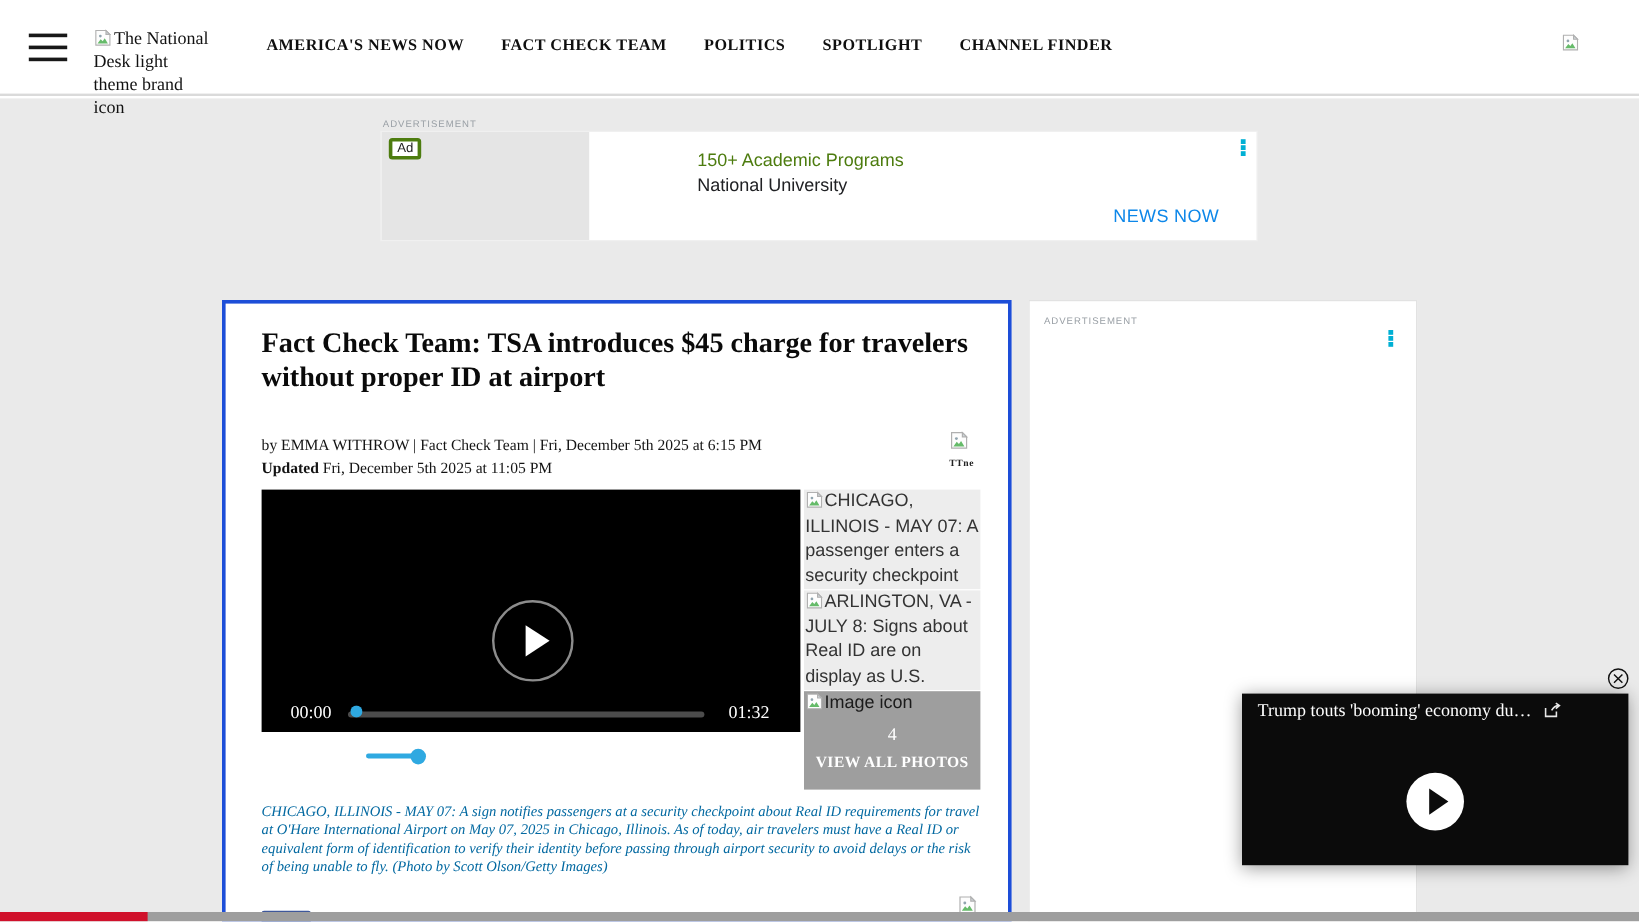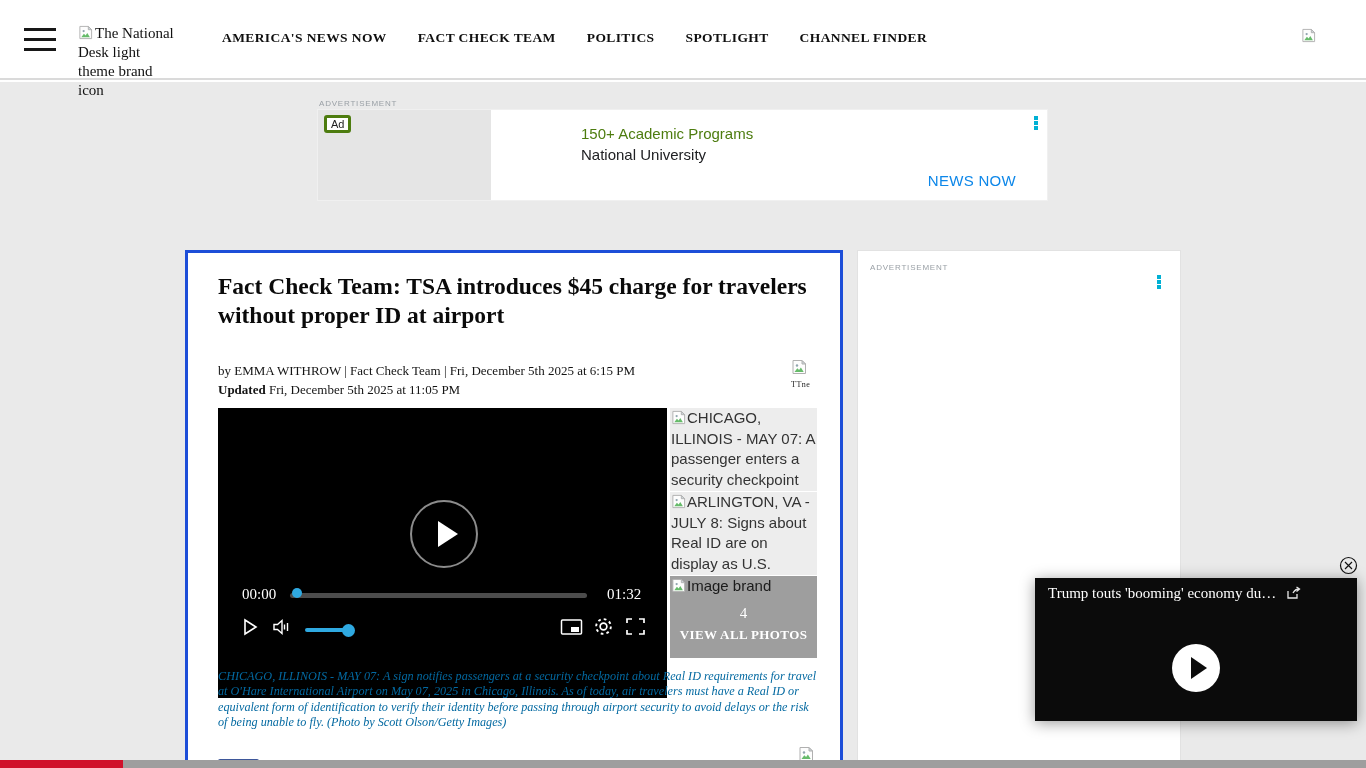--- a/index.html
+++ b/index.html
@@ -45,24 +45,24 @@
   .ad-dots { position:absolute; right:9px; top:6px; width:4px; cursor:pointer; }
   .ad-dots i { display:block; width:3.5px; height:3.5px; background:#00b0d4; margin-bottom:1.5px; }
 
   
   .article { position:absolute; left:185px; top:250px; width:658px; height:519px; background:#fff;
              border:3px solid #1d4ed8; z-index:2; }
   .title { position:absolute; left:30px; top:19px; width:606px; font-size:23.5px; font-weight:bold;
            line-height:28.5px; color:#0a0a0a; }
   .byline { position:absolute; left:30px; top:109px; font-size:13px; color:#141414; line-height:18.5px; }
   .share-broken { position:absolute; left:603px; top:106px; width:28px; text-align:left; }
-  .share-broken .alt { display:block; font-size:8px; color:#222; margin-top:1px; letter-spacing:0.5px; }
-
-  
-  .player { position:absolute; left:30px; top:155px; width:449px; height:290px; background:#000; }
+  .share-broken .alt { display:block; font-size:8px; color:#222; margin-top:1px; letter-spacing:0.5px;font-weight:bold; }
+
+  
+  .player { position:absolute; left:30px; top:155px; width:449px; height:202px; background:#000; }
   .bigplay { position:absolute; left:192px; top:92px; width:68px; height:68px;
              border:2px solid rgba(255,255,255,0.55); border-radius:50%; cursor:pointer; }
   .bigplay::after { content:''; position:absolute; left:26px; top:19px; width:0; height:0;
                     border-left:20px solid #fff; border-top:13px solid transparent;
                     border-bottom:13px solid transparent; }
   .time-cur { position:absolute; left:24px; top:178px; color:#fff; font-size:15px; }
   .time-dur { position:absolute; left:389px; top:178px; color:#fff; font-size:15px; }
   .seekbar { position:absolute; left:72px; top:185px; width:297px; height:5px; background:#4c4c4c;
              border-radius:3px; cursor:pointer; }
   .seek-knob { position:absolute; left:2px; top:-5px; width:10px; height:10px; background:#2fa9e1;
@@ -242,21 +242,21 @@
             <circle cx="6" cy="6.5" r="1.2" fill="#90a4ae"></circle>
             <path d="M3.5 13l2.8-3.8 1.8 1.9 1.8-2.6 2.8 4.5z" fill="#66bb6a"></path>
           </svg><span>ARLINGTON, VA - JULY 8: Signs about Real ID are on display as U.S.</span>
       </div>
       <div class="thumb thumb-more">
         <svg class="bimg" width="15" height="15" viewBox="0 0 16 16">
             <path d="M2 1.5h9l3.5 3.5v9.5h-12.5z" fill="#fdfdfd" stroke="#b0b0b0"></path>
             <path d="M11 1.5v3.5h3.5z" fill="#cfd8dc" stroke="#b0b0b0"></path>
             <circle cx="6" cy="6.5" r="1.2" fill="#90a4ae"></circle>
             <path d="M3.5 13l2.8-3.8 1.8 1.9 1.8-2.6 2.8 4.5z" fill="#66bb6a"></path>
-          </svg><span>Image brand</span>
+          </svg><span>Image icon</span>
         <div class="count">4</div>
         <div class="view-all">VIEW ALL PHOTOS</div>
       </div>
     </div>
 
     <div class="caption">CHICAGO, ILLINOIS - MAY 07: A sign notifies passengers at a security checkpoint about Real ID requirements for travel at O'Hare International Airport on May 07, 2025 in Chicago, Illinois. As of today, air travelers must have a Real ID or equivalent form of identification to verify their identity before passing through airport security to avoid delays or the risk of being unable to fly. (Photo by Scott Olson/Getty Images)</div>
 
     <div class="fb-btn"></div>
     <div class="foot-broken">
       <svg class="bimg" width="16" height="16" viewBox="0 0 16 16">

